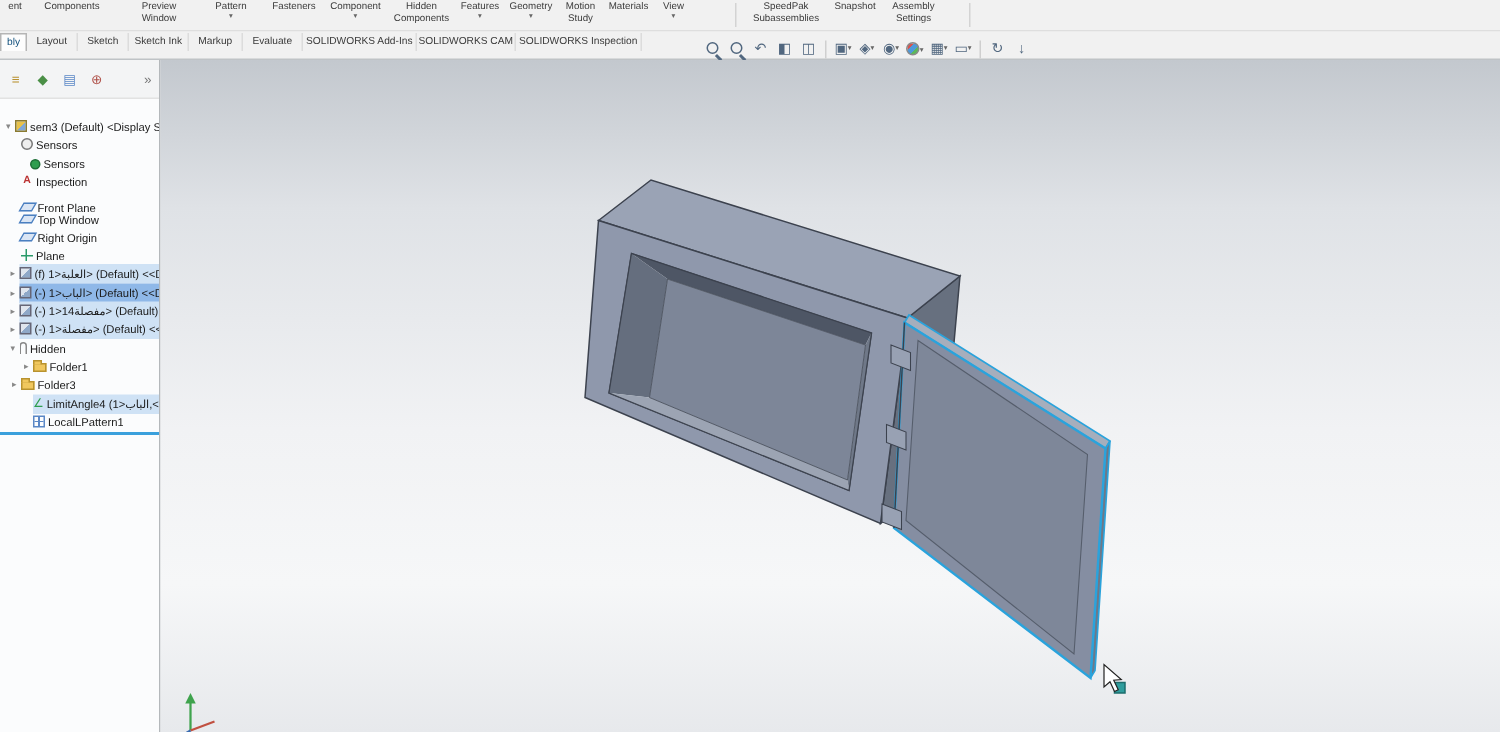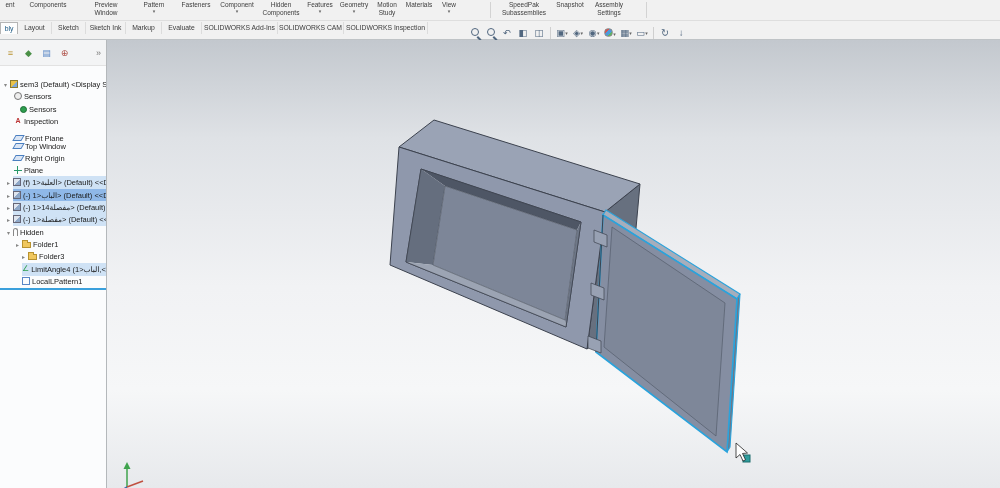--- a/index.html
+++ b/index.html
@@ -220,21 +220,21 @@
   <div class="trow" style="top:186px;left:13px">
     <span class="tarr">▾</span>
     <span class="tico ic-mates"></span>
     <span class="tlab">Hidden</span>
   </div>
   <div class="trow" style="top:198px;left:22px">
     <span class="tarr">▸</span>
     <span class="tico ic-folder"></span>
     <span class="tlab">Folder1</span>
   </div>
-  <div class="trow" style="top:210px;left:28px">
+  <div class="trow" style="top:210px;left:14px">
     <span class="tarr">▸</span>
     <span class="tico ic-folder"></span>
     <span class="tlab">Folder3</span>
   </div>
   <div class="trow sel2" style="top:223px;left:22px">
     <span class="tico ic-angle">∠</span>
     <span class="tlab">LimitAngle4 (العلبة&lt;1&gt;,الباب&lt;1&gt;</span>
   </div>
   <div class="trow" style="top:235px;left:22px">
     <span class="tico ic-pattern"></span>

